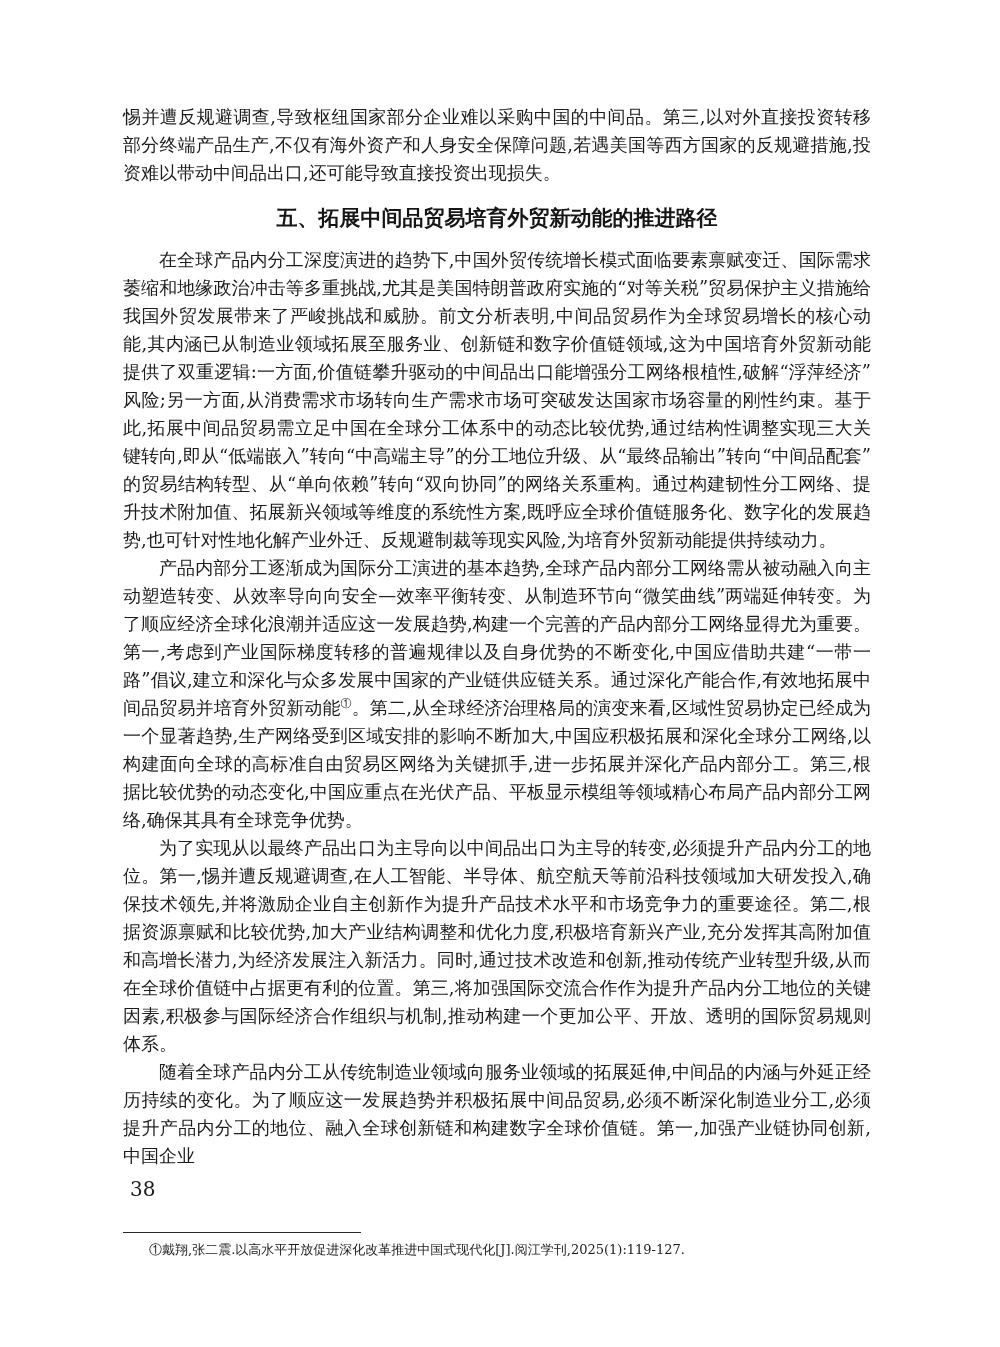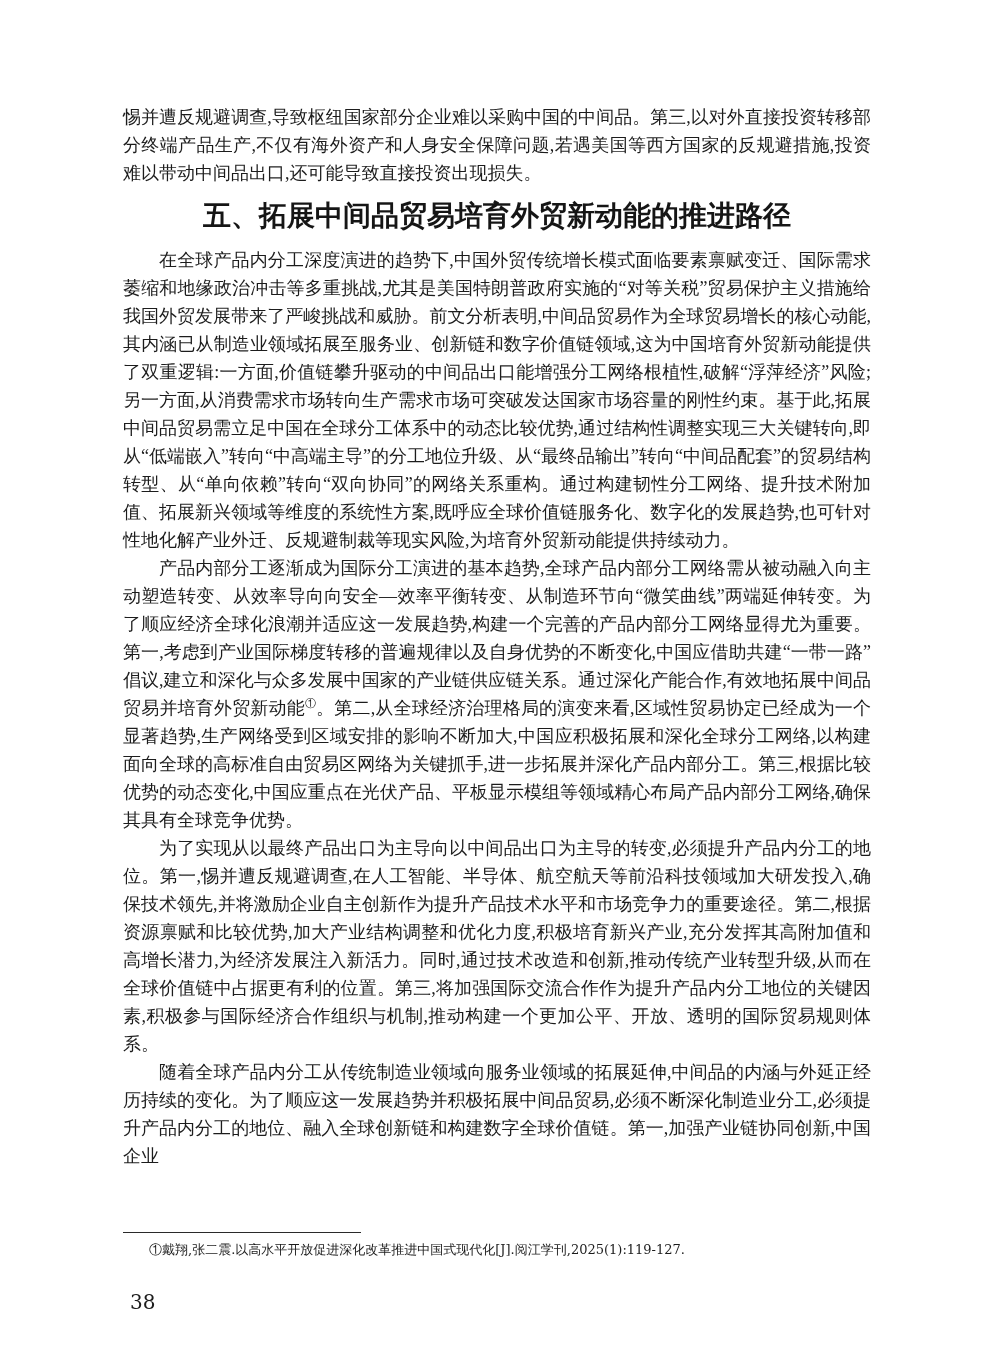--- a/index.html
+++ b/index.html
@@ -21,29 +21,28 @@
     left: 123px;
     top: 103px;
     width: 748px;
   }
   p.body {
     margin: 0;
     font-size: 18px;
     line-height: 28px;
     text-align: justify;
     text-justify: inter-character;
-    font-family: Liberation Serif, serif;
   }
   p.indent {
     text-indent: 2em;
   }
   h2.sec-heading {
     margin: 15px 0 12px 0;
-    font-family: Liberation Mono, monospace;
-    font-size: 28px;
+    font-family: Liberation Serif, serif;
+    font-size: 21px;
     line-height: 32px;
     font-weight: bold;
     text-align: center;
     color: #151515;
   }
   h3.sub-heading {
     margin: 5px 0 3px 0;
     font-family: "DejaVu Sans", "Liberation Sans", sans-serif;
     font-size: 18px;
     line-height: 28px;
@@ -71,21 +70,21 @@
     margin: 7px 0 0 0;
     font-size: 13px;
     line-height: 19px;
     text-indent: 2em;
     text-align: left;
     color: #1c1c1c;
   }
   .page-number {
     position: absolute;
     left: 130px;
-    top: 1289px;
+    top: 1176px;
     font-size: 20px;
     line-height: 26px;
     color: #1c1c1c;
   }
 </style>
 </head>
 <body>
 
 <div class="page">
 

